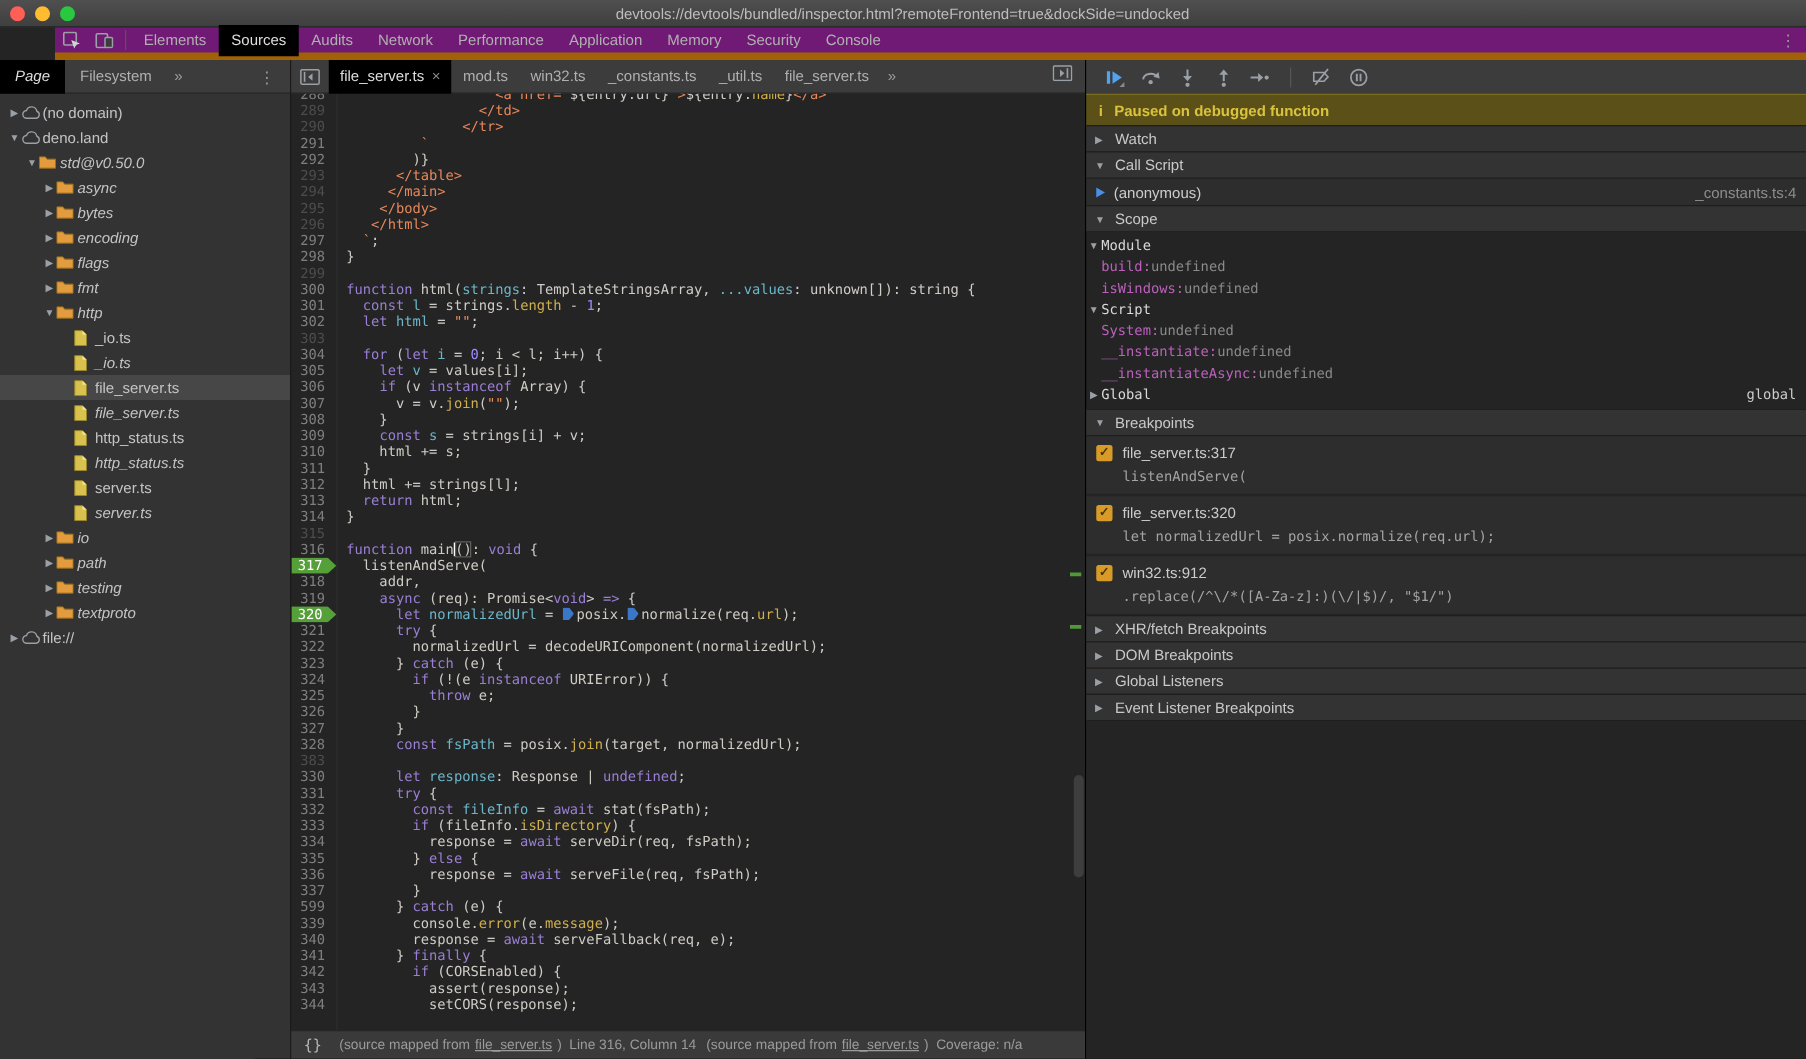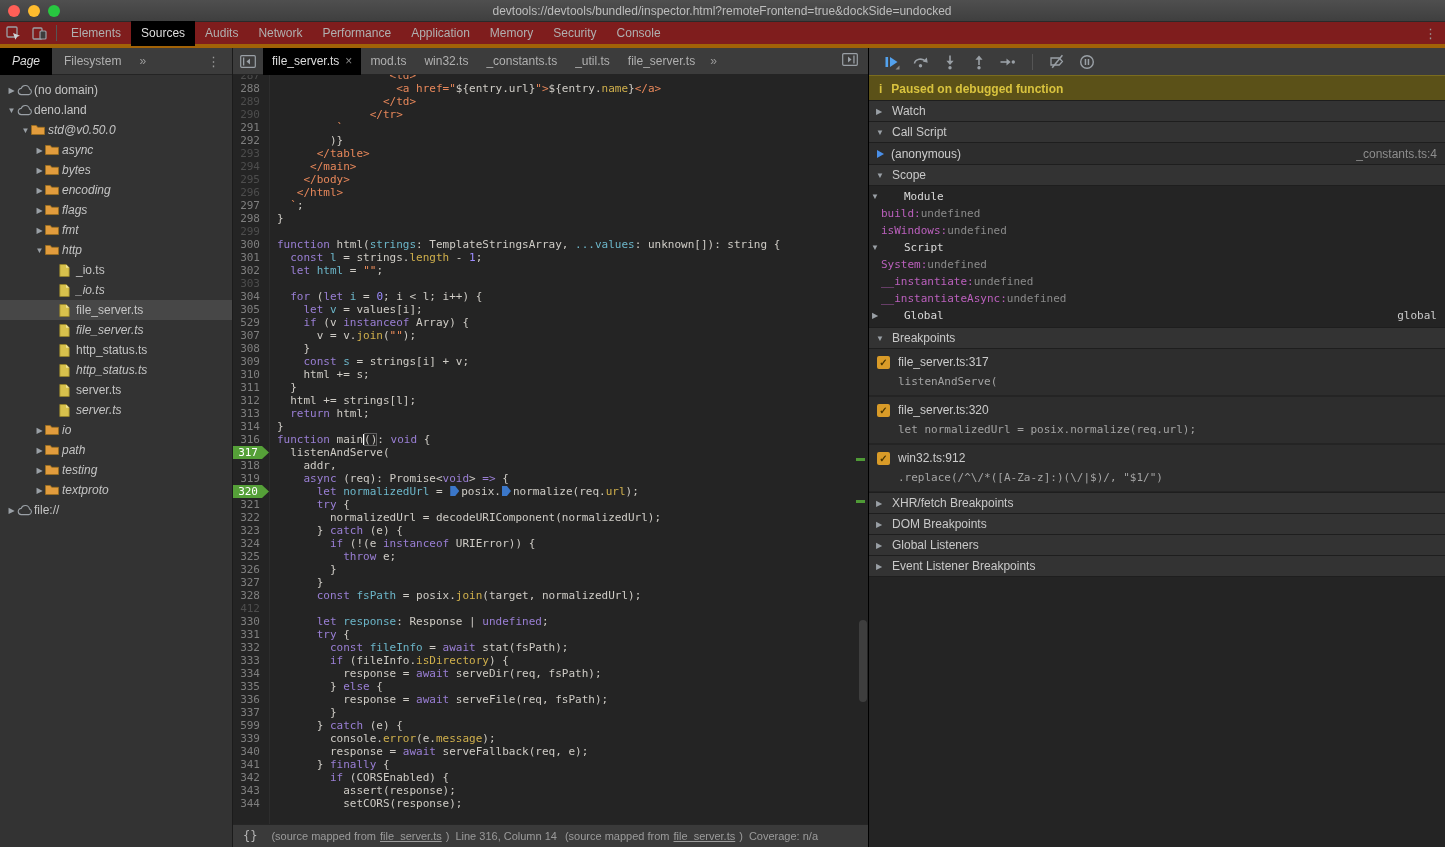--- a/index.html
+++ b/index.html
@@ -7,21 +7,21 @@
   .app { position:relative; width:1445px; height:847px; background:#242424;
          font-family:"Liberation Sans",sans-serif; overflow:hidden; color:#c8c8c8; }
 
   
   .titlebar { height:22px; background:linear-gradient(#4f4f4f,#3f3f3f); display:flex; align-items:center; position:relative; border-bottom:1px solid #2a2a2a;}
   .light { width:12px; height:12px; border-radius:50%; margin-left:8px; display:inline-block; }
   .light.red{background:#ff5f57}.light.yellow{background:#febc2e}.light.green{background:#28c840}
   .wtitle { position:absolute; left:0; right:1px; text-align:center; font-size:12px; color:#bdbdbd; }
 
   
-  .main-toolbar { height:26px; background:#7f1d1d; display:flex; align-items:center; border-bottom:4px solid #a16207; position:relative;}
+  .main-toolbar { height:26px; background:#701a75; display:flex; align-items:center; border-bottom:6px solid #a16207; position:relative;margin-left:44px;}
   .tool-icon { width:26px; height:26px; display:flex; align-items:center; justify-content:center; }
   .vsep { width:1px; height:16px; background:#555; margin:0 4px; }
   .mtab { padding:0 10px; line-height:25px; font-size:12px; color:#b0b0b0; cursor:default; }
   .mtab.active { background:#000; color:#dedede; }
   .kebab { position:absolute; right:8px; color:#9a9a9a; font-size:13px; }
 
   .content { display:flex; height:799px; }
 
   
   .sidebar { width:232px; flex:none; background:#333; display:flex; flex-direction:column; }
@@ -75,21 +75,21 @@
   .banner { height:26px; background:#5b5118; border-top:1px solid #7a6c1e; color:#d9c33e; font-size:12px; font-weight:bold; display:flex; align-items:center; gap:9px; padding-left:10px; flex:none;}
   .banner .info { font-weight:bold; font-size:12px; }
   .sect { height:22px; background:#333; border-bottom:1px solid #1e1e1e; border-top:1px solid #1e1e1e; display:flex; align-items:center; font-size:12px; color:#c9c9c9; padding-left:7px; gap:7px; flex:none; margin-top:-1px;}
   .sect .tri { font-size:8px; color:#9aa0a6; width:9px; }
   .csrow { height:22px; background:#2d2d2d; border-bottom:1px solid #1e1e1e; display:flex; align-items:center; font-size:12px; color:#cccccc; padding-left:8px; flex:none;}
   .csarrow { width:0; height:0; border-left:7px solid #4a8fe8; border-top:4.5px solid transparent; border-bottom:4.5px solid transparent; margin-right:7px;}
   .csloc { margin-left:auto; margin-right:8px; color:#8d8d8d; }
   .scope { font:11px "DejaVu Sans Mono",monospace; padding:2px 0 4px; }
   .srow { height:17px; display:flex; align-items:center; }
   .srow .tri { font-size:8px; color:#9aa0a6; width:12px; text-align:center; font-family:"Liberation Sans",sans-serif;}
-  .sgroup { color:#d9d9d9;margin-left:23px; }
+  .sgroup { color:#d9d9d9; }
   .sname { color:#bb60bd; margin-left:12px; }
   .sval { color:#8a8a8a; }
   .sright { margin-left:auto; margin-right:8px; color:#cccccc; }
   .bp-entry { background:#2d2d2d; border-bottom:2px solid #242424; padding:3px 0 5px; }
   .bp-head { display:flex; align-items:center; height:20px; padding-left:8px; font-size:12px; color:#cccccc; gap:8px;}
   .bp-check { width:13px; height:13px; background:#d99b28; border-radius:2px; color:#4b3500; font-size:10px; font-weight:bold; display:flex; align-items:center; justify-content:center; }
   .bp-snippet { margin-left:29px; font:11px "DejaVu Sans Mono",monospace; color:#a4a4a4; height:18px; display:flex; align-items:center; white-space:pre;}
   .filler { flex:1; background:#242424; }
 </style>
 </head>
@@ -385,62 +385,62 @@
           </div>
         <span class="chev">»</span>
         <span class="panel-toggle" id="icon-panelshow"><svg width="16" height="13" viewBox="0 0 16 13">
               <rect x="0.7" y="0.7" width="14.6" height="11.6" rx="1" fill="none" stroke="#9aa0a6" stroke-width="1.2"></rect>
               <path d="M6 3.5L9.5 6.5 6 9.5z" fill="#9aa0a6"></path>
               <rect x="11.3" y="2.5" width="1.3" height="8" fill="#9aa0a6"></rect>
             </svg></span>
       </div>
       <div class="code">
         <div class="code-lines" id="code-lines">
-            <div class="cline"><span class="gut dim">287</span><span class="ctext"><span class="tok-tag">                 &lt;td&gt;</span></span></div>
             <div class="cline"><span class="gut">288</span><span class="ctext"><span class="tok-tag">                  &lt;a href="</span><span class="tok-def">${entry.url}</span><span class="tok-tag">"&gt;</span><span class="tok-def">${entry.</span><span class="tok-prop">name</span><span class="tok-def">}</span><span class="tok-tag">&lt;/a&gt;</span></span></div>
             <div class="cline"><span class="gut dim">289</span><span class="ctext"><span class="tok-tag">                &lt;/td&gt;</span></span></div>
             <div class="cline"><span class="gut dim">290</span><span class="ctext"><span class="tok-tag">              &lt;/tr&gt;</span></span></div>
             <div class="cline"><span class="gut">291</span><span class="ctext"><span class="tok-str">         `</span></span></div>
             <div class="cline"><span class="gut">292</span><span class="ctext"><span class="tok-def">        )}</span></span></div>
             <div class="cline"><span class="gut dim">293</span><span class="ctext"><span class="tok-tag">      &lt;/table&gt;</span></span></div>
             <div class="cline"><span class="gut dim">294</span><span class="ctext"><span class="tok-tag">     &lt;/main&gt;</span></span></div>
             <div class="cline"><span class="gut dim">295</span><span class="ctext"><span class="tok-tag">    &lt;/body&gt;</span></span></div>
             <div class="cline"><span class="gut dim">296</span><span class="ctext"><span class="tok-tag">   &lt;/html&gt;</span></span></div>
             <div class="cline"><span class="gut">297</span><span class="ctext"><span class="tok-str">  `</span><span class="tok-def">;</span></span></div>
             <div class="cline"><span class="gut">298</span><span class="ctext"><span class="tok-def">}</span></span></div>
             <div class="cline"><span class="gut dim">299</span><span class="ctext"></span></div>
             <div class="cline"><span class="gut">300</span><span class="ctext"><span class="tok-kw">function</span><span class="tok-def"> html(</span><span class="tok-var">strings</span><span class="tok-def">: TemplateStringsArray, </span><span class="tok-var">...values</span><span class="tok-def">: unknown[]): string {</span></span></div>
             <div class="cline"><span class="gut">301</span><span class="ctext"><span class="tok-def">  </span><span class="tok-kw">const</span><span class="tok-var"> l</span><span class="tok-def"> = strings.</span><span class="tok-prop">length</span><span class="tok-def"> - </span><span class="tok-num">1</span><span class="tok-def">;</span></span></div>
             <div class="cline"><span class="gut">302</span><span class="ctext"><span class="tok-def">  </span><span class="tok-kw">let</span><span class="tok-var"> html</span><span class="tok-def"> = </span><span class="tok-str">""</span><span class="tok-def">;</span></span></div>
             <div class="cline"><span class="gut dim">303</span><span class="ctext"></span></div>
             <div class="cline"><span class="gut">304</span><span class="ctext"><span class="tok-def">  </span><span class="tok-kw">for</span><span class="tok-def"> (</span><span class="tok-kw">let</span><span class="tok-var"> i</span><span class="tok-def"> = </span><span class="tok-num">0</span><span class="tok-def">; i &lt; l; i++) {</span></span></div>
             <div class="cline"><span class="gut">305</span><span class="ctext"><span class="tok-def">    </span><span class="tok-kw">let</span><span class="tok-var"> v</span><span class="tok-def"> = values[i];</span></span></div>
-            <div class="cline"><span class="gut">529</span><span class="ctext"><span class="tok-def">    </span><span class="tok-kw">if</span><span class="tok-def"> (v </span><span class="tok-kw">instanceof</span><span class="tok-def"> Array) {</span></span></div>
+            <div class="cline"><span class="gut">306</span><span class="ctext"><span class="tok-def">    </span><span class="tok-kw">if</span><span class="tok-def"> (v </span><span class="tok-kw">instanceof</span><span class="tok-def"> Array) {</span></span></div>
             <div class="cline"><span class="gut">307</span><span class="ctext"><span class="tok-def">      v = v.</span><span class="tok-prop">join</span><span class="tok-def">(</span><span class="tok-str">""</span><span class="tok-def">);</span></span></div>
             <div class="cline"><span class="gut">308</span><span class="ctext"><span class="tok-def">    }</span></span></div>
             <div class="cline"><span class="gut">309</span><span class="ctext"><span class="tok-def">    </span><span class="tok-kw">const</span><span class="tok-var"> s</span><span class="tok-def"> = strings[i] + v;</span></span></div>
             <div class="cline"><span class="gut">310</span><span class="ctext"><span class="tok-def">    html += s;</span></span></div>
             <div class="cline"><span class="gut">311</span><span class="ctext"><span class="tok-def">  }</span></span></div>
             <div class="cline"><span class="gut">312</span><span class="ctext"><span class="tok-def">  html += strings[l];</span></span></div>
             <div class="cline"><span class="gut">313</span><span class="ctext"><span class="tok-def">  </span><span class="tok-kw">return</span><span class="tok-def"> html;</span></span></div>
             <div class="cline"><span class="gut">314</span><span class="ctext"><span class="tok-def">}</span></span></div>
+            <div class="cline"><span class="gut dim">315</span><span class="ctext"></span></div>
             <div class="cline"><span class="gut">316</span><span class="ctext"><span class="tok-kw">function</span><span class="tok-def"> main</span><span class="caret"></span><span class="tok-box">()</span><span class="tok-def">: </span><span class="tok-kw">void</span><span class="tok-def"> {</span></span></div>
             <div class="cline"><span class="gut bp">317</span><span class="ctext"><span class="tok-def">  listenAndServe(</span></span></div>
             <div class="cline"><span class="gut">318</span><span class="ctext"><span class="tok-def">    addr,</span></span></div>
             <div class="cline"><span class="gut">319</span><span class="ctext"><span class="tok-def">    </span><span class="tok-kw">async</span><span class="tok-def"> (req): Promise&lt;</span><span class="tok-kw">void</span><span class="tok-def">&gt; </span><span class="tok-kw">=&gt;</span><span class="tok-def"> {</span></span></div>
             <div class="cline"><span class="gut bp">320</span><span class="ctext"><span class="tok-def">      </span><span class="tok-kw">let</span><span class="tok-var"> normalizedUrl</span><span class="tok-def"> = </span><span class="bpmark"></span><span class="tok-def">posix.</span><span class="bpmark"></span><span class="tok-def">normalize(req.</span><span class="tok-prop">url</span><span class="tok-def">);</span></span></div>
             <div class="cline"><span class="gut">321</span><span class="ctext"><span class="tok-def">      </span><span class="tok-kw">try</span><span class="tok-def"> {</span></span></div>
             <div class="cline"><span class="gut">322</span><span class="ctext"><span class="tok-def">        normalizedUrl = decodeURIComponent(normalizedUrl);</span></span></div>
             <div class="cline"><span class="gut">323</span><span class="ctext"><span class="tok-def">      } </span><span class="tok-kw">catch</span><span class="tok-def"> (e) {</span></span></div>
             <div class="cline"><span class="gut">324</span><span class="ctext"><span class="tok-def">        </span><span class="tok-kw">if</span><span class="tok-def"> (!(e </span><span class="tok-kw">instanceof</span><span class="tok-def"> URIError)) {</span></span></div>
             <div class="cline"><span class="gut">325</span><span class="ctext"><span class="tok-def">          </span><span class="tok-kw">throw</span><span class="tok-def"> e;</span></span></div>
             <div class="cline"><span class="gut">326</span><span class="ctext"><span class="tok-def">        }</span></span></div>
             <div class="cline"><span class="gut">327</span><span class="ctext"><span class="tok-def">      }</span></span></div>
             <div class="cline"><span class="gut">328</span><span class="ctext"><span class="tok-def">      </span><span class="tok-kw">const</span><span class="tok-var"> fsPath</span><span class="tok-def"> = posix.</span><span class="tok-prop">join</span><span class="tok-def">(target, normalizedUrl);</span></span></div>
-            <div class="cline"><span class="gut dim">412</span><span class="ctext"></span></div>
+            <div class="cline"><span class="gut dim">383</span><span class="ctext"></span></div>
             <div class="cline"><span class="gut">330</span><span class="ctext"><span class="tok-def">      </span><span class="tok-kw">let</span><span class="tok-var"> response</span><span class="tok-def">: Response | </span><span class="tok-kw">undefined</span><span class="tok-def">;</span></span></div>
             <div class="cline"><span class="gut">331</span><span class="ctext"><span class="tok-def">      </span><span class="tok-kw">try</span><span class="tok-def"> {</span></span></div>
             <div class="cline"><span class="gut">332</span><span class="ctext"><span class="tok-def">        </span><span class="tok-kw">const</span><span class="tok-var"> fileInfo</span><span class="tok-def"> = </span><span class="tok-kw">await</span><span class="tok-def"> stat(fsPath);</span></span></div>
             <div class="cline"><span class="gut">333</span><span class="ctext"><span class="tok-def">        </span><span class="tok-kw">if</span><span class="tok-def"> (fileInfo.</span><span class="tok-prop">isDirectory</span><span class="tok-def">) {</span></span></div>
             <div class="cline"><span class="gut">334</span><span class="ctext"><span class="tok-def">          response = </span><span class="tok-kw">await</span><span class="tok-def"> serveDir(req, fsPath);</span></span></div>
             <div class="cline"><span class="gut">335</span><span class="ctext"><span class="tok-def">        } </span><span class="tok-kw">else</span><span class="tok-def"> {</span></span></div>
             <div class="cline"><span class="gut">336</span><span class="ctext"><span class="tok-def">          response = </span><span class="tok-kw">await</span><span class="tok-def"> serveFile(req, fsPath);</span></span></div>
             <div class="cline"><span class="gut">337</span><span class="ctext"><span class="tok-def">        }</span></span></div>
             <div class="cline"><span class="gut">599</span><span class="ctext"><span class="tok-def">      } </span><span class="tok-kw">catch</span><span class="tok-def"> (e) {</span></span></div>
             <div class="cline"><span class="gut">339</span><span class="ctext"><span class="tok-def">        console.</span><span class="tok-prop">error</span><span class="tok-def">(e.</span><span class="tok-prop">message</span><span class="tok-def">);</span></span></div>

